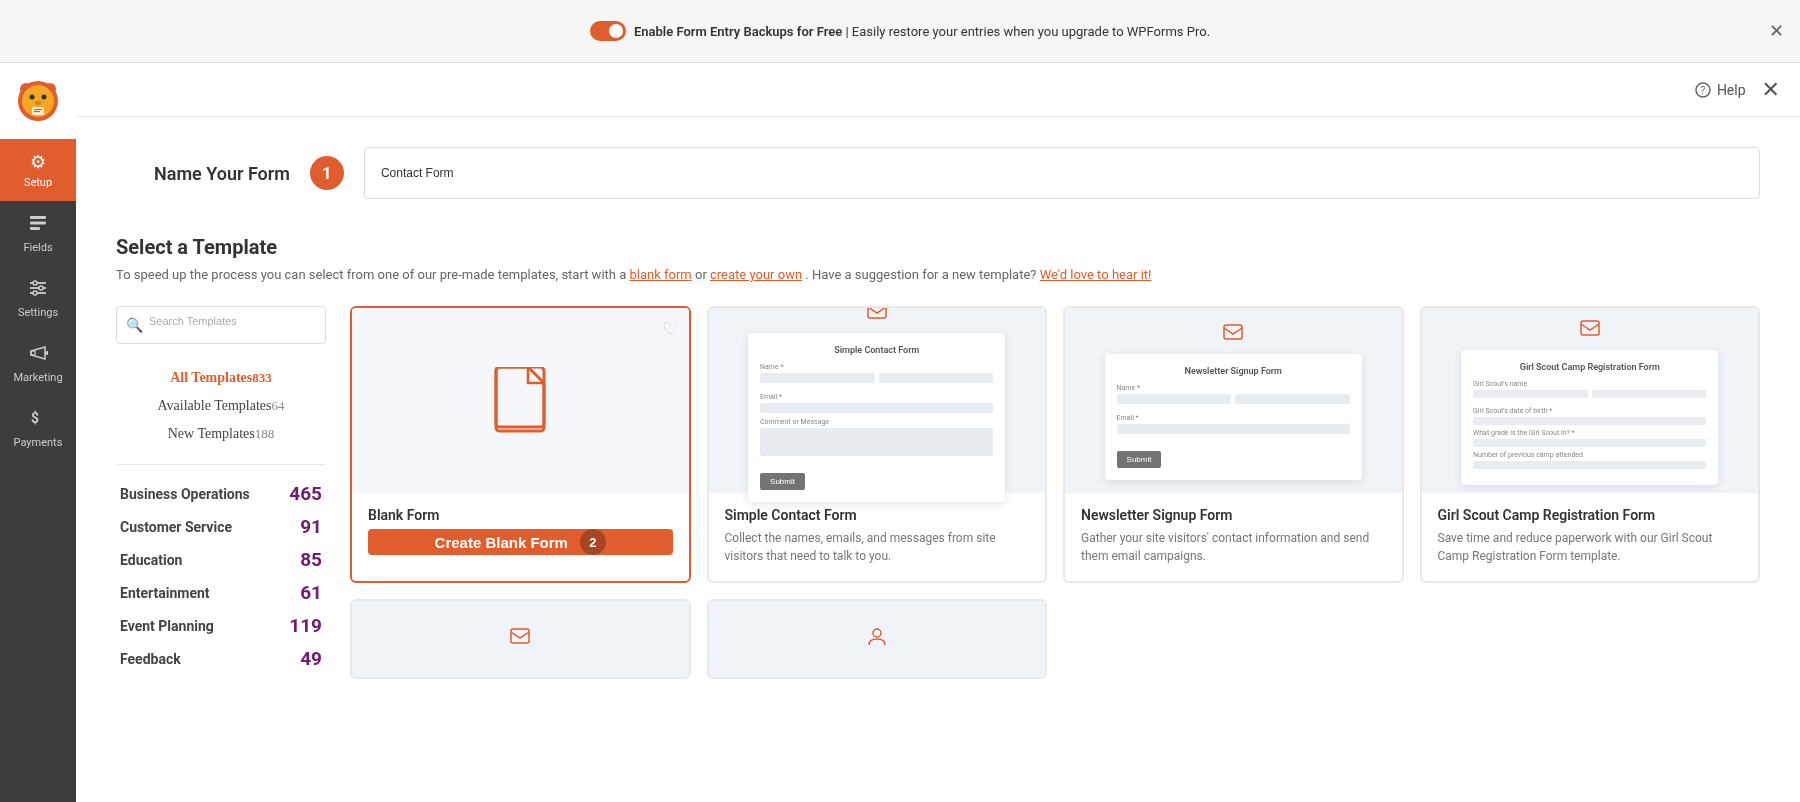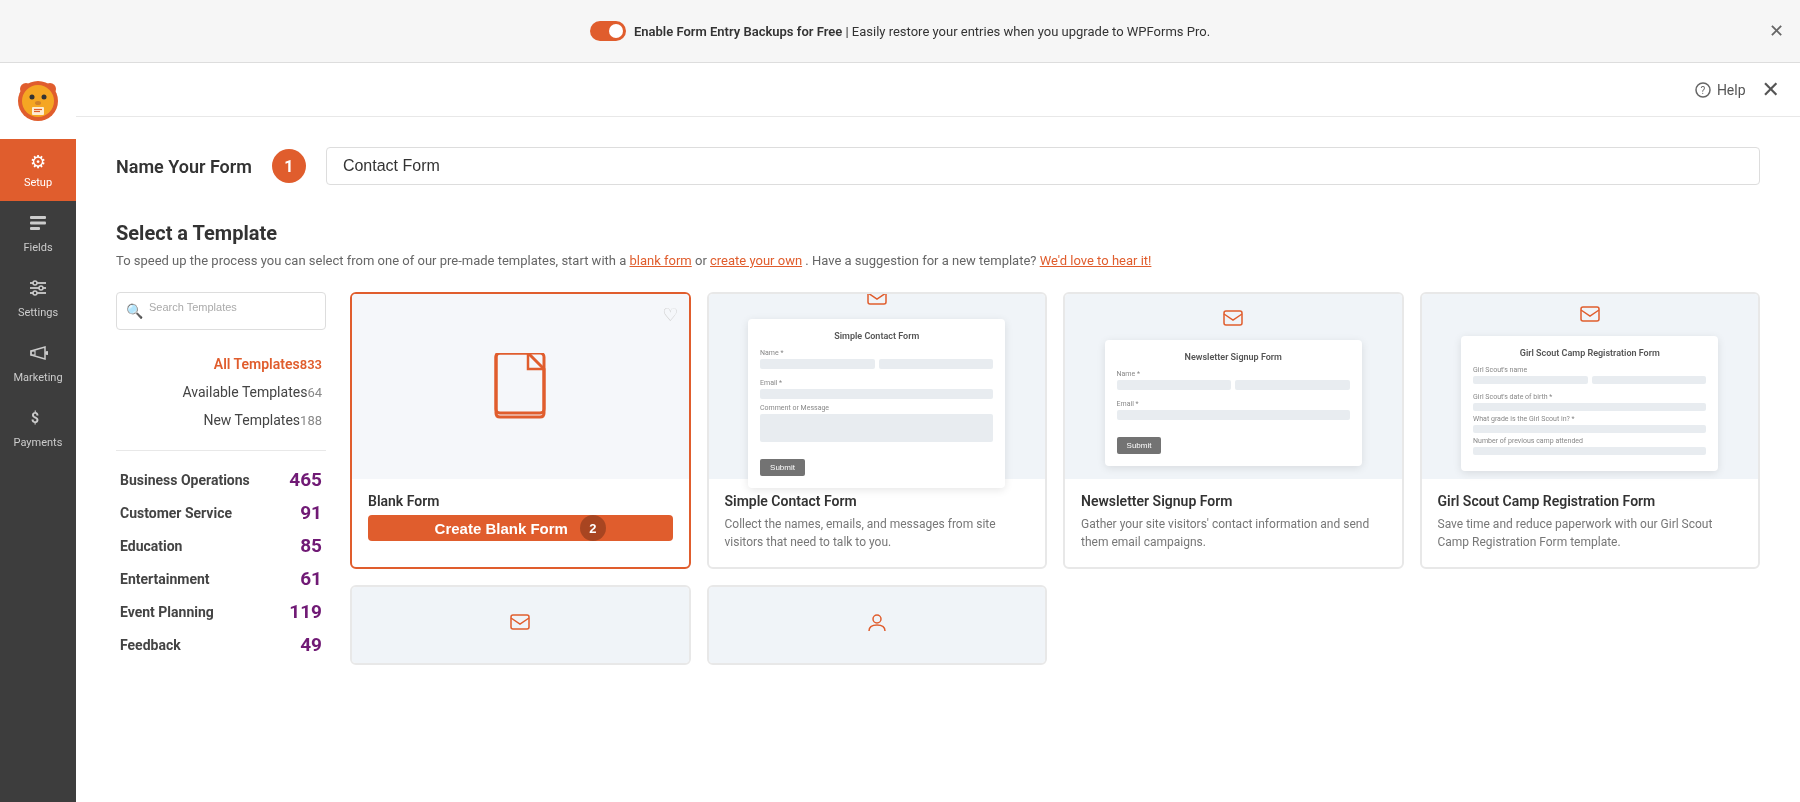--- a/index.html
+++ b/index.html
@@ -134,20 +134,21 @@
       padding: 30px 40px;
       background: #fff;
     }
 
     
     .form-name-section {
       display: flex;
       align-items: center;
       gap: 20px;
       margin-bottom: 36px;
+      margin-left: 38px;
     }
     .form-name-label {
       font-size: 18px;
       font-weight: 600;
       color: #333;
       white-space: nowrap;
     }
     .step-circle {
       width: 34px;
       height: 34px;
@@ -156,25 +157,25 @@
       color: white;
       font-size: 16px;
       font-weight: 700;
       display: flex;
       align-items: center;
       justify-content: center;
       flex-shrink: 0;
     }
     .form-name-input {
       flex: 1;
-      height: 38px;
+      height: 52px;
       border: 1px solid #ddd;
       border-radius: 4px;
       padding: 0 16px;
-      font-size: 16px;
+      font-size: 12px;
       color: #333;
       outline: none;
     }
 
     
     .select-template-title {
       font-size: 20px;
       font-weight: 700;
       color: #333;
       margin-bottom: 8px;
@@ -218,26 +219,27 @@
       font-size: 11px;
       color: #333;
       outline: none;
     }
     .search-input::placeholder { color: #aaa; }
 
     .filter-section { margin-bottom: 16px; }
     .filter-item {
       display: flex;
       align-items: center;
-      justify-content: flex-end;
+      justify-content: center;
       padding: 6px 4px;
       cursor: pointer;
       border-radius: 3px;
       font-size: 14px;
       color: #444;
+      font-family: Liberation Serif, serif;
     }
     .filter-item.active { color: #e05d2d; font-weight: 600; }
     .filter-item .badge { font-size: 13px; color: #888; }
     .filter-item.active .badge { color: #e05d2d; }
     .filter-divider { border: none; border-top: 1px solid #e8e8e8; margin: 12px 0; }
 
     .filter-category-item {
       display: flex;
       align-items: center;
       justify-content: space-between;

